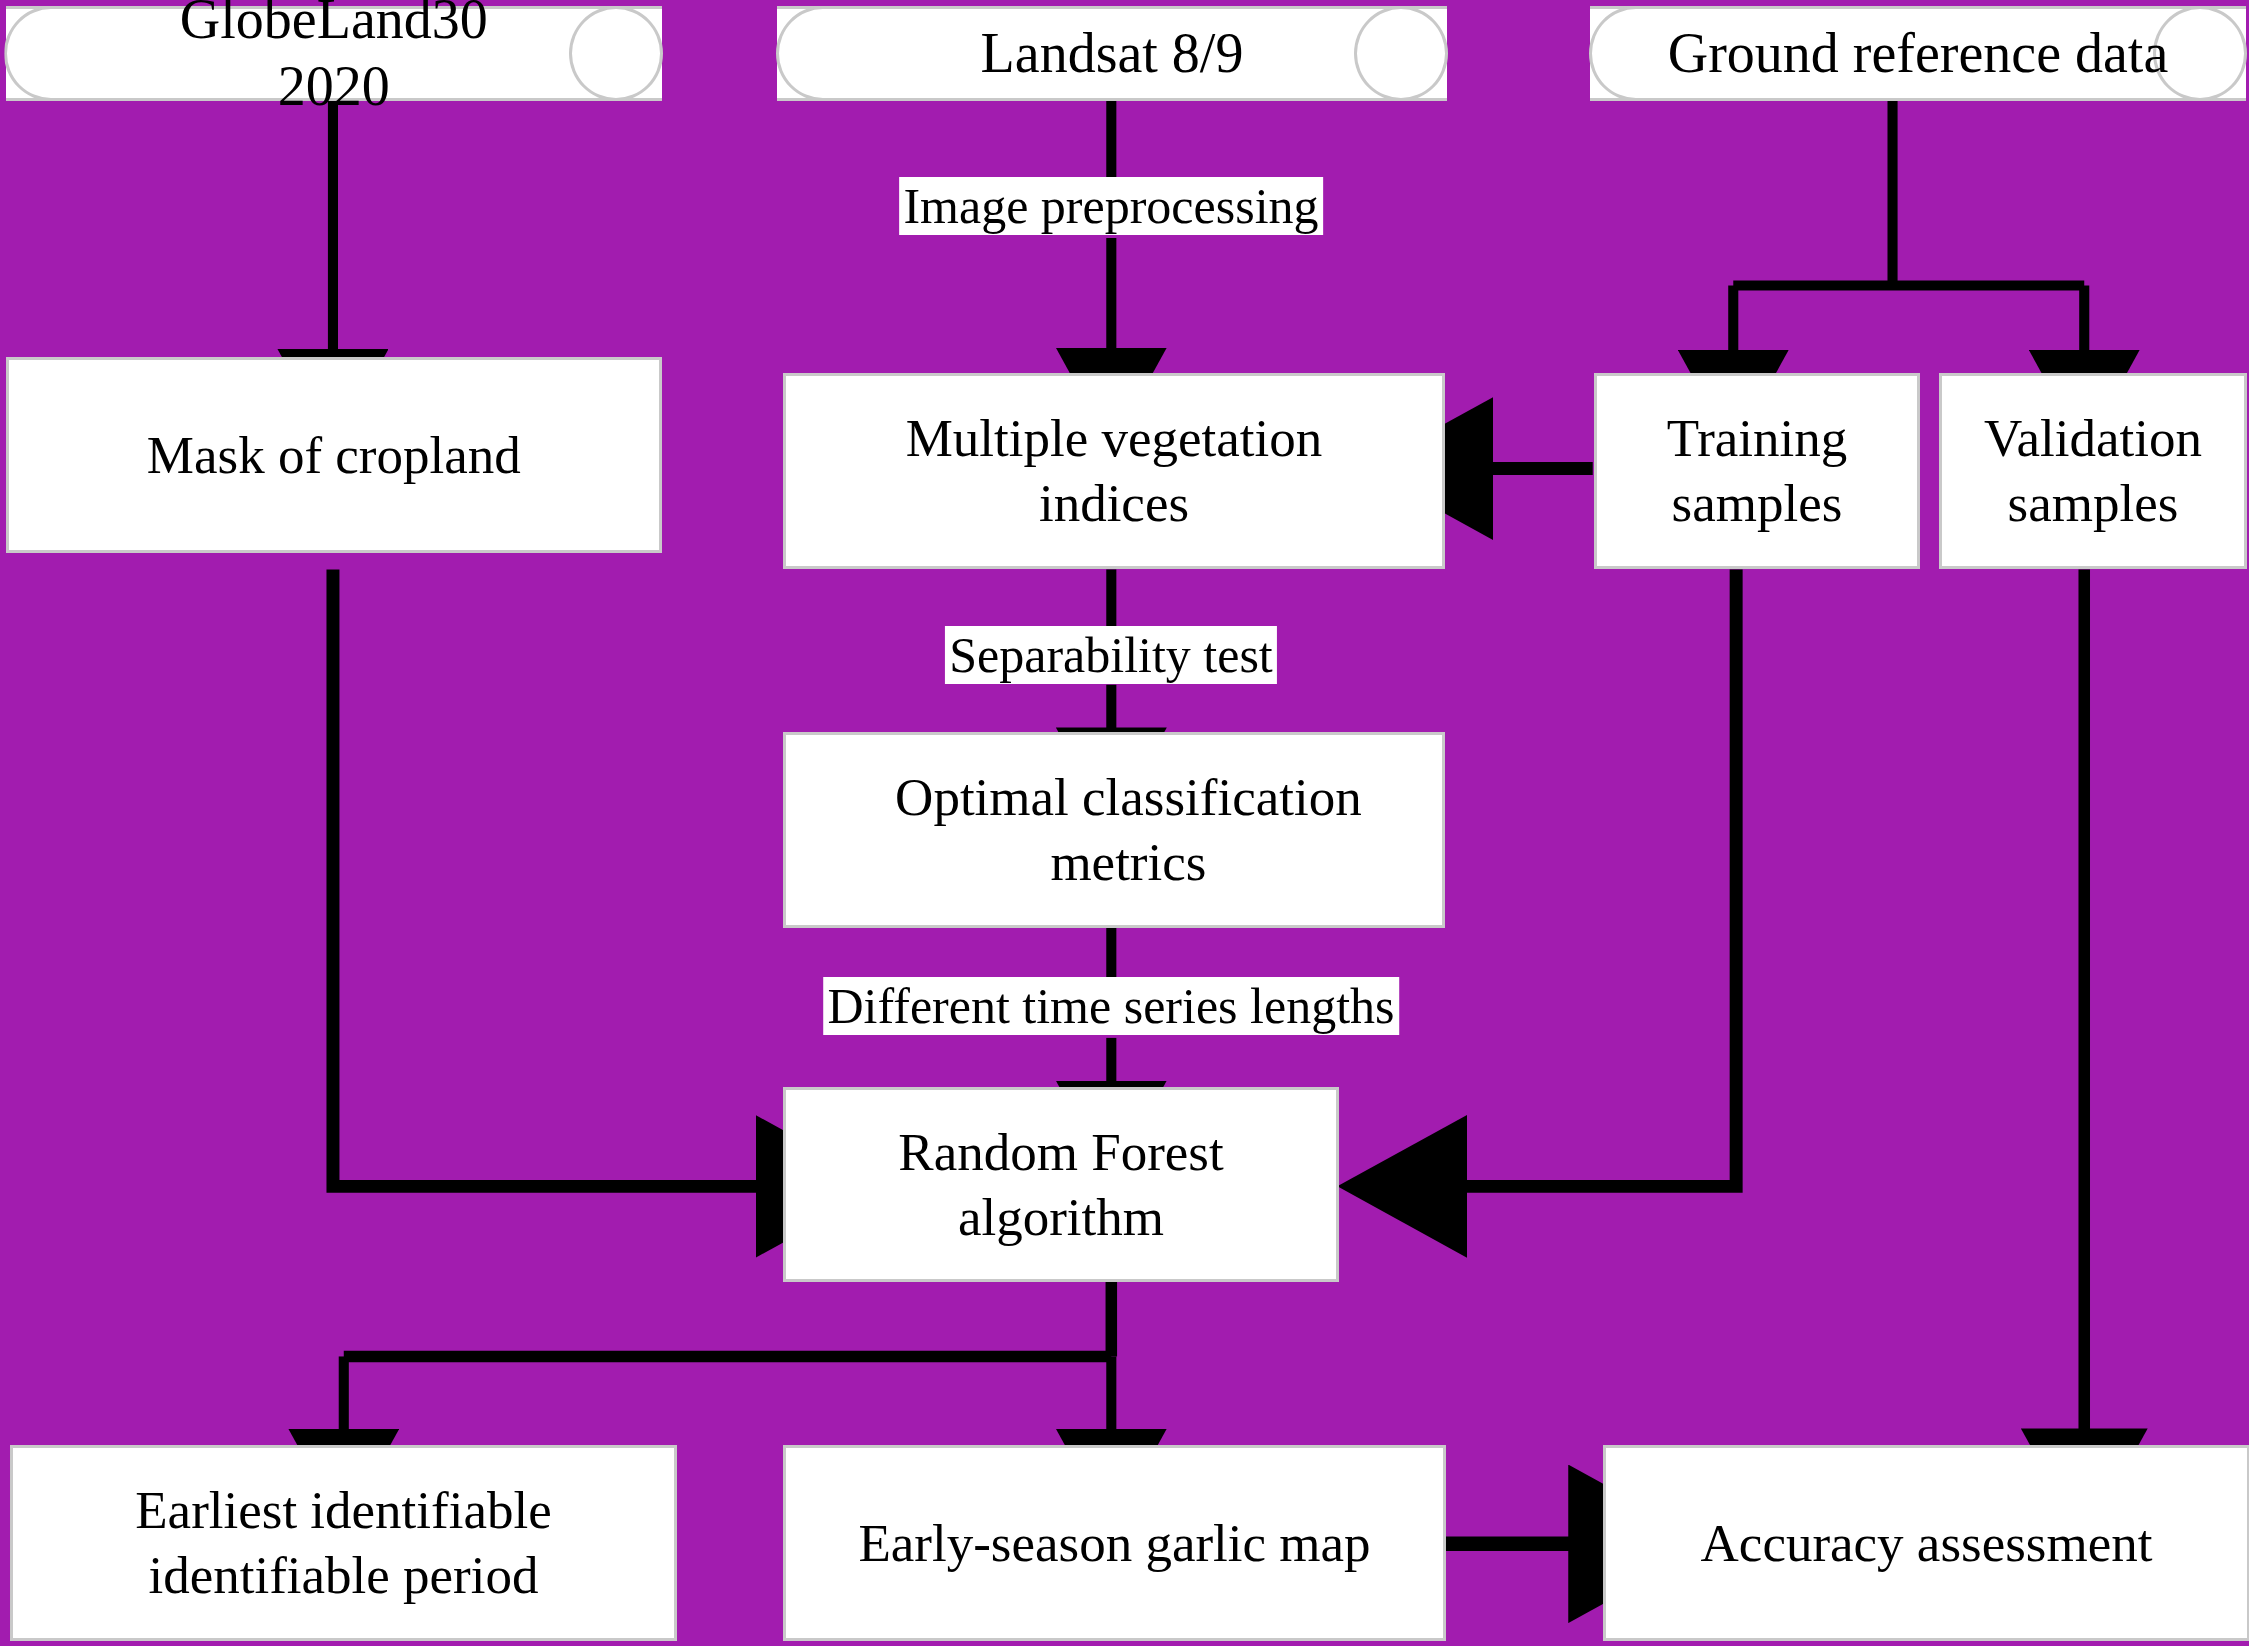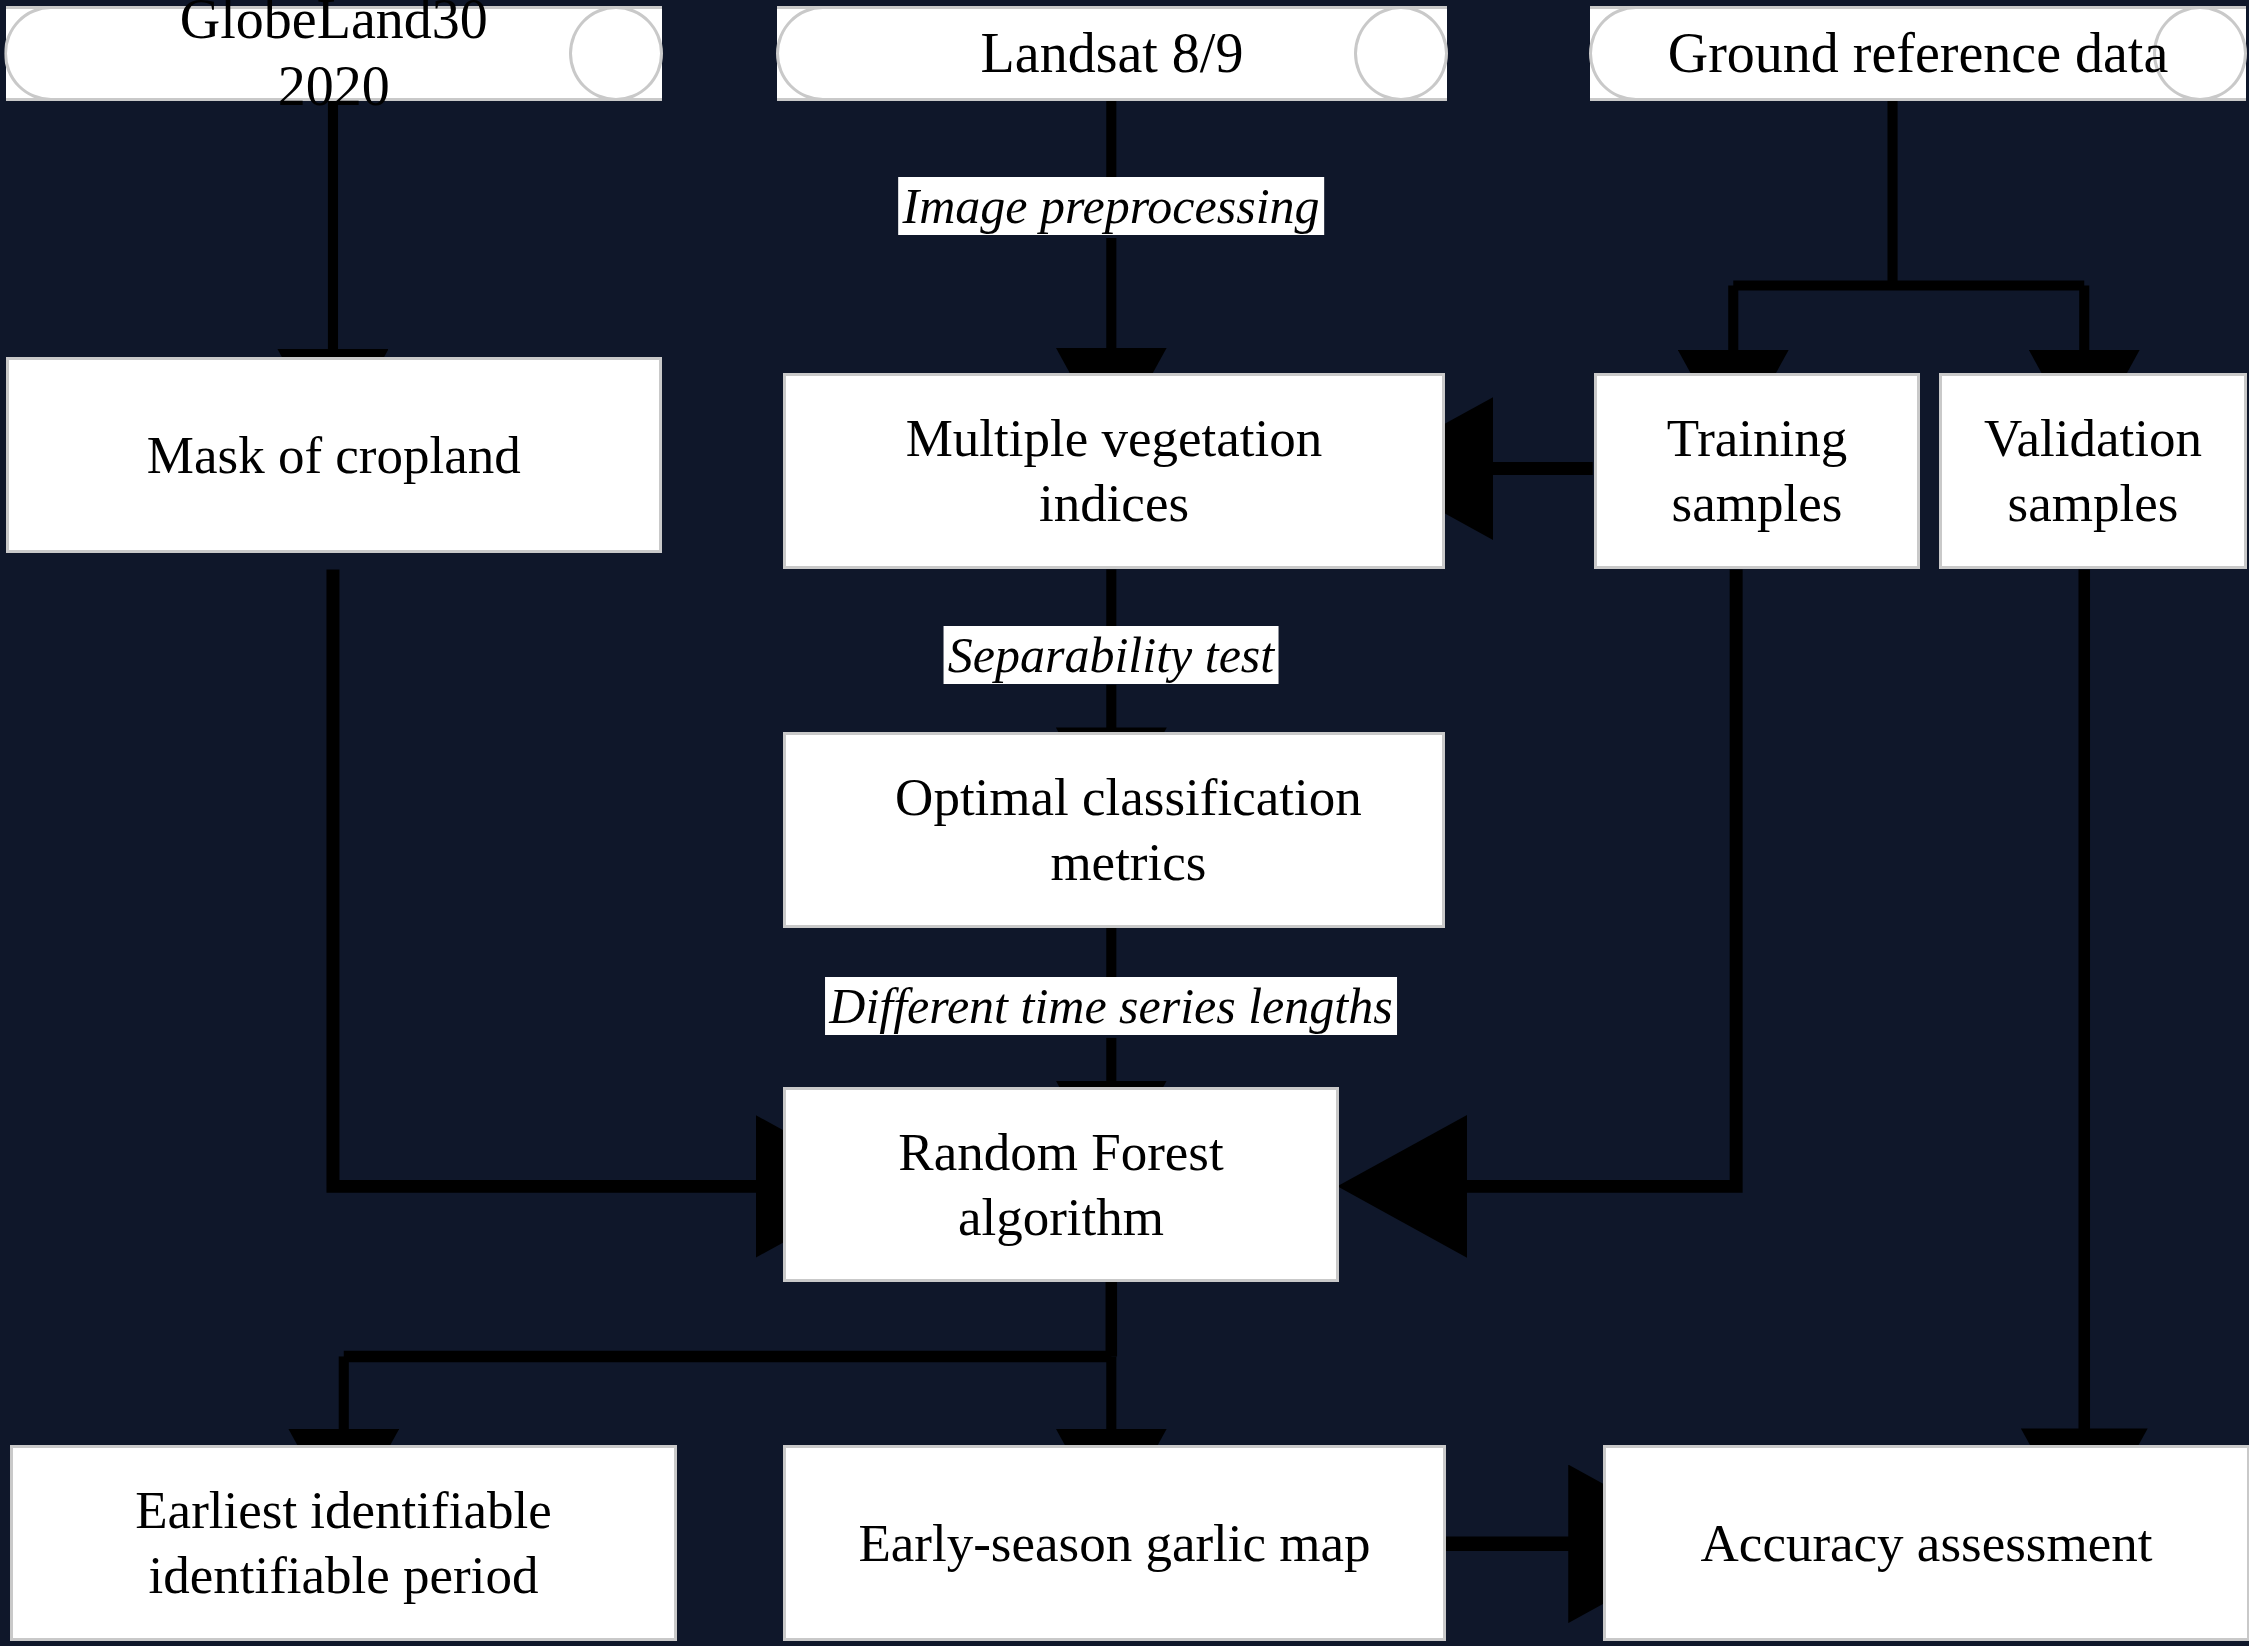--- a/index.html
+++ b/index.html
@@ -5,21 +5,21 @@
 <style>
   html, body {
     margin: 0;
     padding: 0;
     background: #ffffff;
   }
   #stage {
     position: relative;
     width: 2250px;
     height: 1647px;
-    background: #0f172a;
+    background: #a21caf;
     overflow: hidden;
     font-family: "Liberation Serif", "DejaVu Serif", serif;
   }
   
   .node {
     position: absolute;
     box-sizing: border-box;
     border: 3.6px solid #c9c9c9;
     background: #ffffff;
     display: flex;
@@ -80,21 +80,20 @@
   }
 
   
   .edge-label {
     position: absolute;
     color: #000;
     background: #ffffff;
     white-space: nowrap;
     padding: 0 4.3px;
     text-align: center;
-    font-style: italic;
   }
 
   .fs-big   { font-size: 56px; }
   .fs-node  { font-size: 53px; }
   .fs-edge  { font-size: 50px; }
 </style>
 </head>
 <body>
 
 <div id="stage">

